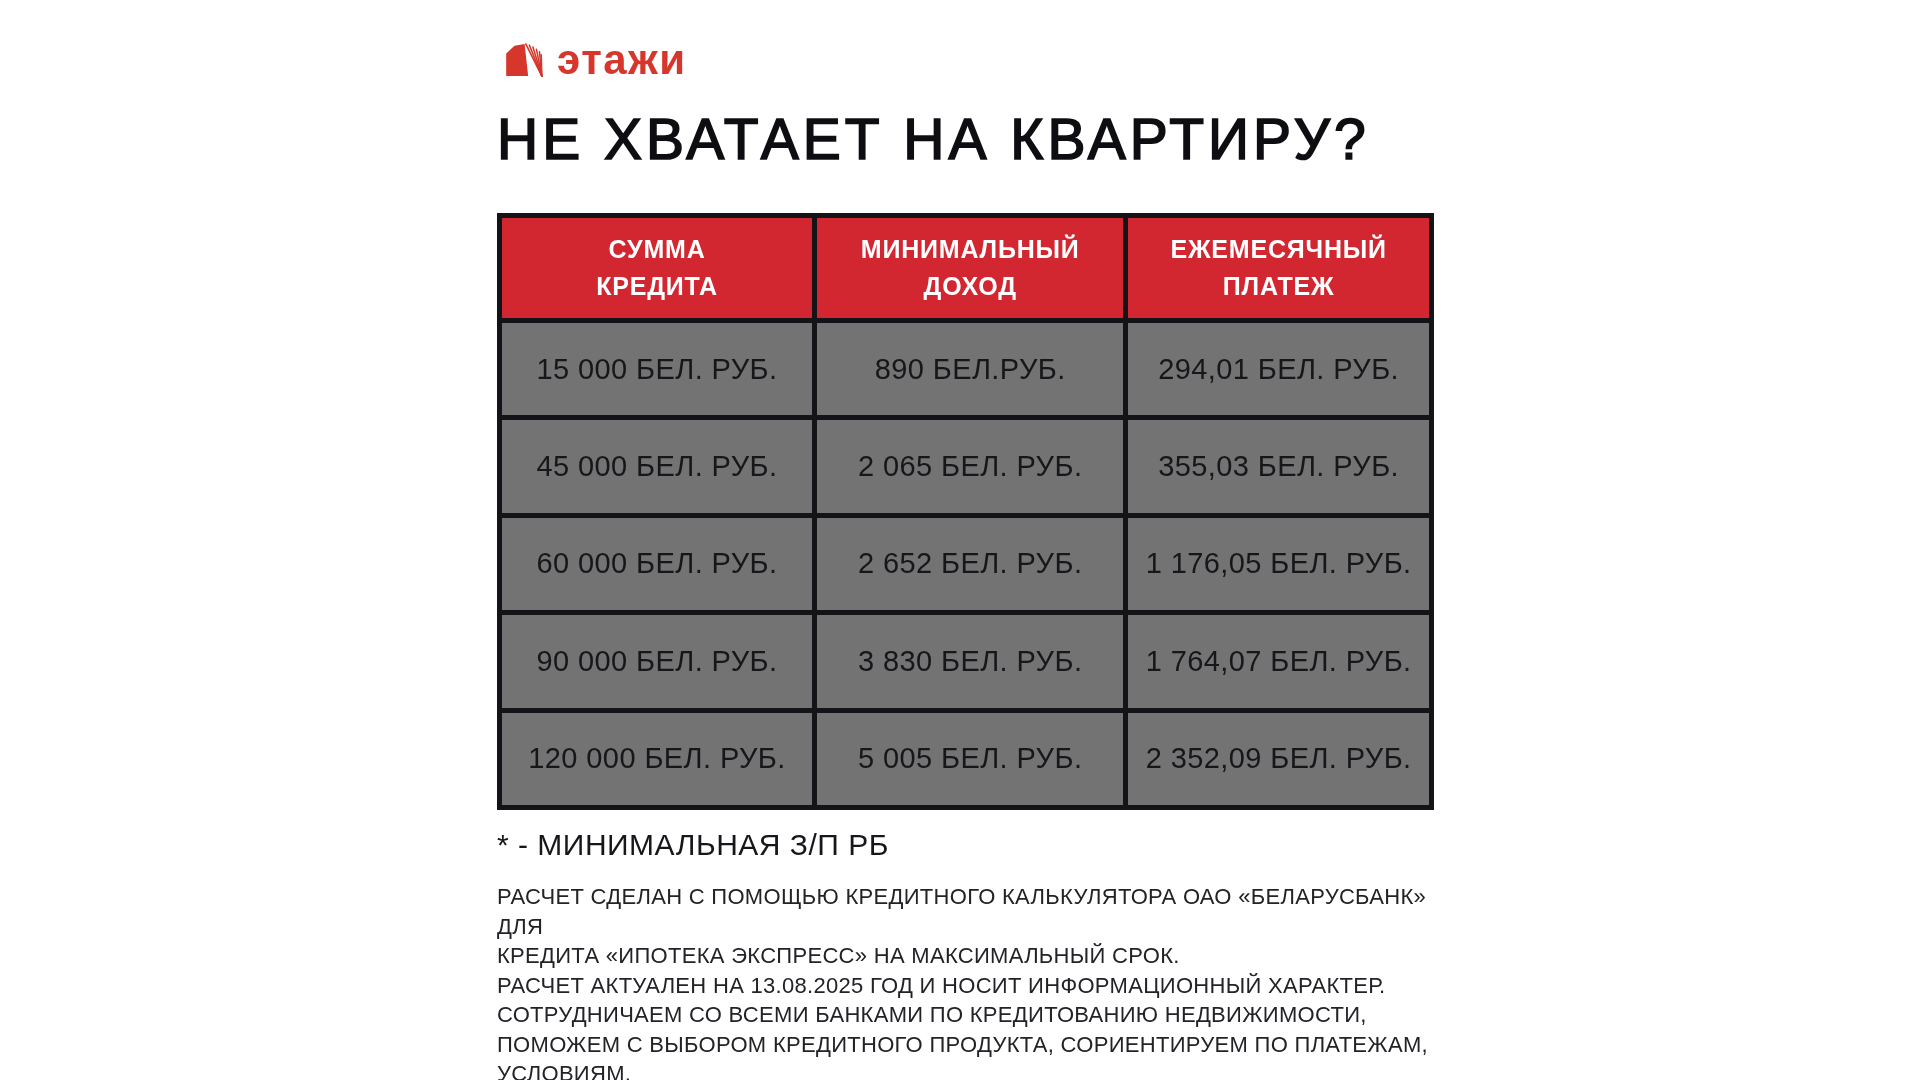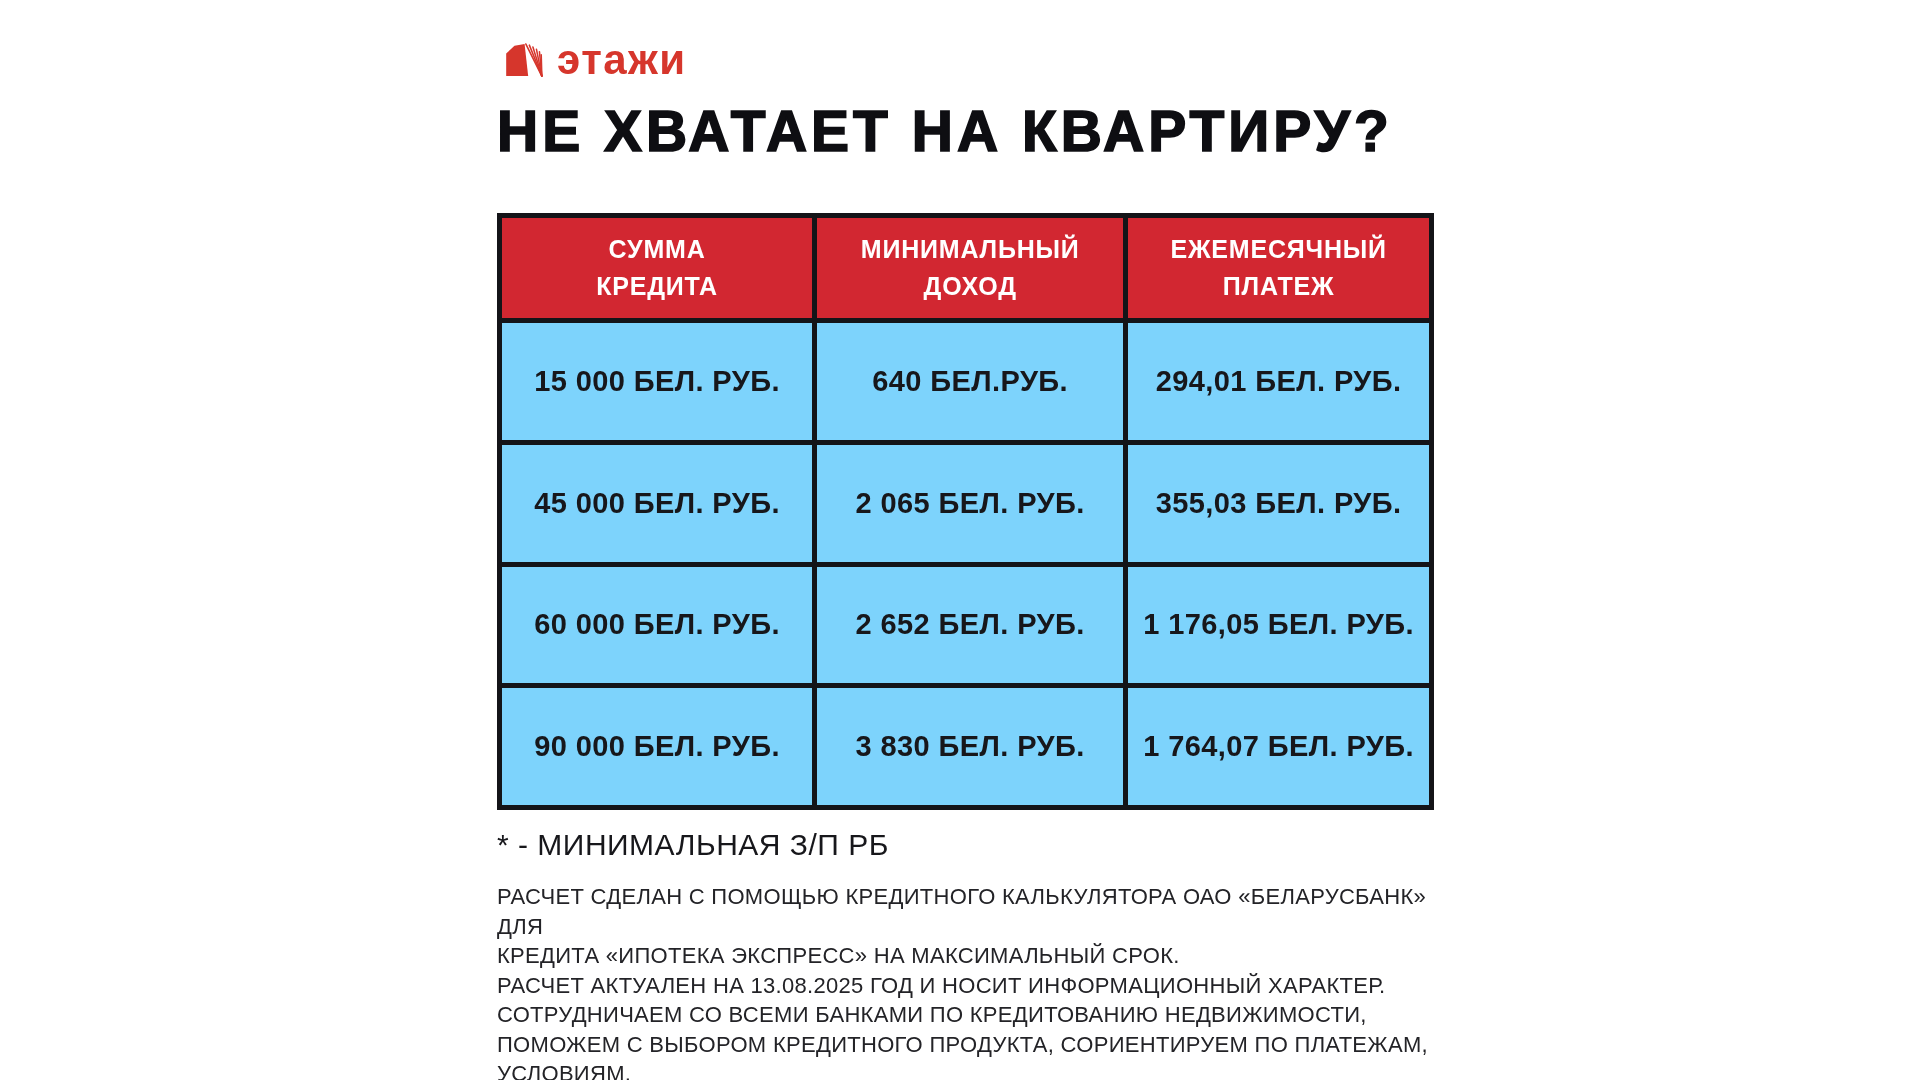--- a/index.html
+++ b/index.html
@@ -30,23 +30,23 @@
   .logo svg{display:block;width:38px;height:36px;}
   .logo-text{
     font-size:42px;line-height:1;
     font-weight:700;
     letter-spacing:1.5px;
     color:var(--brand-red);
   }
 
   
   .title{
-    position:absolute;left:497px;top:92px;width:960px;
+    position:absolute;left:497px;top:100px;width:960px;
     font-size:57px;line-height:62px;
-    font-weight:700;
+    font-weight:400;
     letter-spacing:4px;
     color:#0e0e12;
     -webkit-text-stroke:1.6px #0e0e12;
     white-space:nowrap;
   }
 
   
   .credit-table{
     position:absolute;left:497px;top:205px;
     width:937px;height:597px;
@@ -65,23 +65,23 @@
   .credit-table tbody tr{height:82px;}
   .credit-table th{
     background:var(--header-red);
     color:var(--header-text);
     font-size:25px;font-weight:700;
     letter-spacing:0.8px;
     line-height:1.5;
     white-space:pre-line;
   }
   .credit-table td{
-    background:#7dd3fc;
+    background:#737373;
     color:var(--ink);
-    font-size:29px;font-weight:700;
+    font-size:29px;font-weight:400;
     letter-spacing:0.4px;
   }
 
   
   .notes-row{
     position:absolute;left:497px;top:820px;width:937px;
     display:flex;justify-content:space-between;align-items:baseline;
   }
   .note{
     font-size:30px;font-weight:400;
@@ -135,37 +135,42 @@
 КРЕДИТА</th>
         <th>МИНИМАЛЬНЫЙ
 ДОХОД</th>
         <th>ЕЖЕМЕСЯЧНЫЙ
 ПЛАТЕЖ</th>
       </tr>
     </thead>
     <tbody>
         <tr>
           <td>15 000 БЕЛ. РУБ.</td>
-          <td>640 БЕЛ.РУБ.</td>
+          <td>890 БЕЛ.РУБ.</td>
           <td>294,01 БЕЛ. РУБ.</td>
         </tr>
         <tr>
           <td>45 000 БЕЛ. РУБ.</td>
           <td>2 065 БЕЛ. РУБ.</td>
           <td>355,03 БЕЛ. РУБ.</td>
         </tr>
         <tr>
           <td>60 000 БЕЛ. РУБ.</td>
           <td>2 652 БЕЛ. РУБ.</td>
           <td>1 176,05 БЕЛ. РУБ.</td>
         </tr>
         <tr>
           <td>90 000 БЕЛ. РУБ.</td>
           <td>3 830 БЕЛ. РУБ.</td>
           <td>1 764,07 БЕЛ. РУБ.</td>
+        </tr>
+        <tr>
+          <td>120 000 БЕЛ. РУБ.</td>
+          <td>5 005 БЕЛ. РУБ.</td>
+          <td>2 352,09 БЕЛ. РУБ.</td>
         </tr>
       </tbody>
   </table>
 
   <div class="notes-row">
     <span class="note">* - МИНИМАЛЬНАЯ З/П РБ</span>
   </div>
 
   <div class="disclaimer">РАСЧЕТ СДЕЛАН С ПОМОЩЬЮ КРЕДИТНОГО КАЛЬКУЛЯТОРА ОАО «БЕЛАРУСБАНК» ДЛЯ
 КРЕДИТА «ИПОТЕКА ЭКСПРЕСС» НА МАКСИМАЛЬНЫЙ СРОК.

